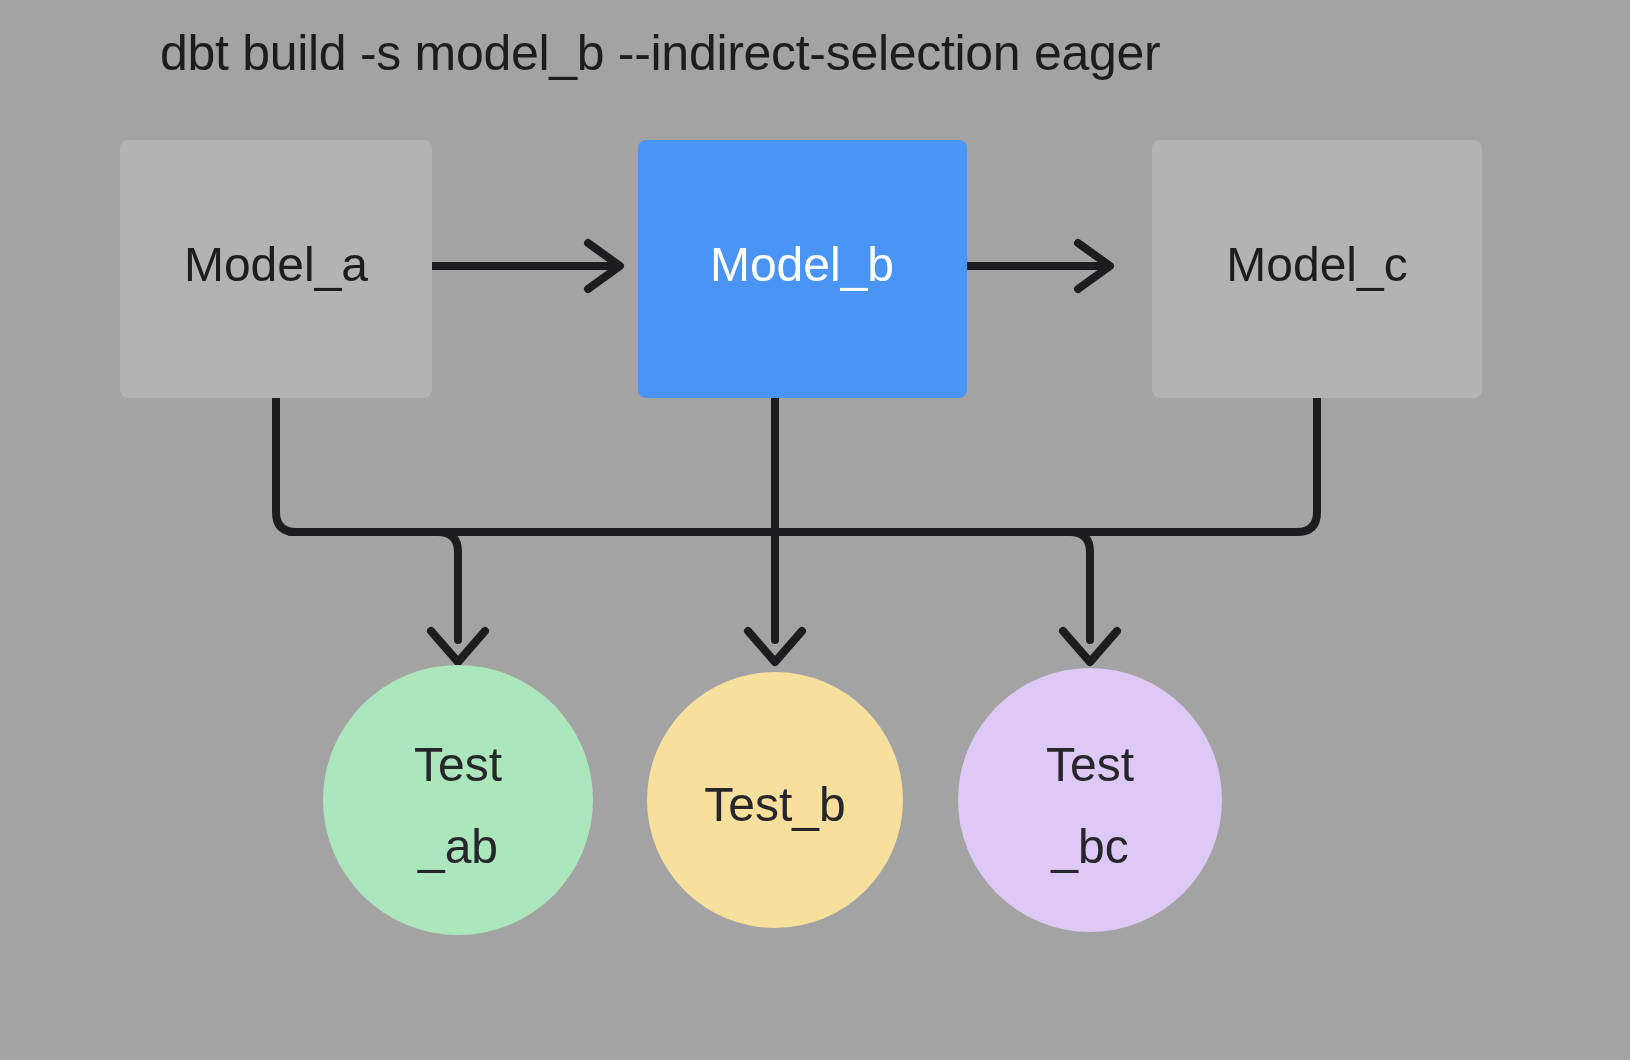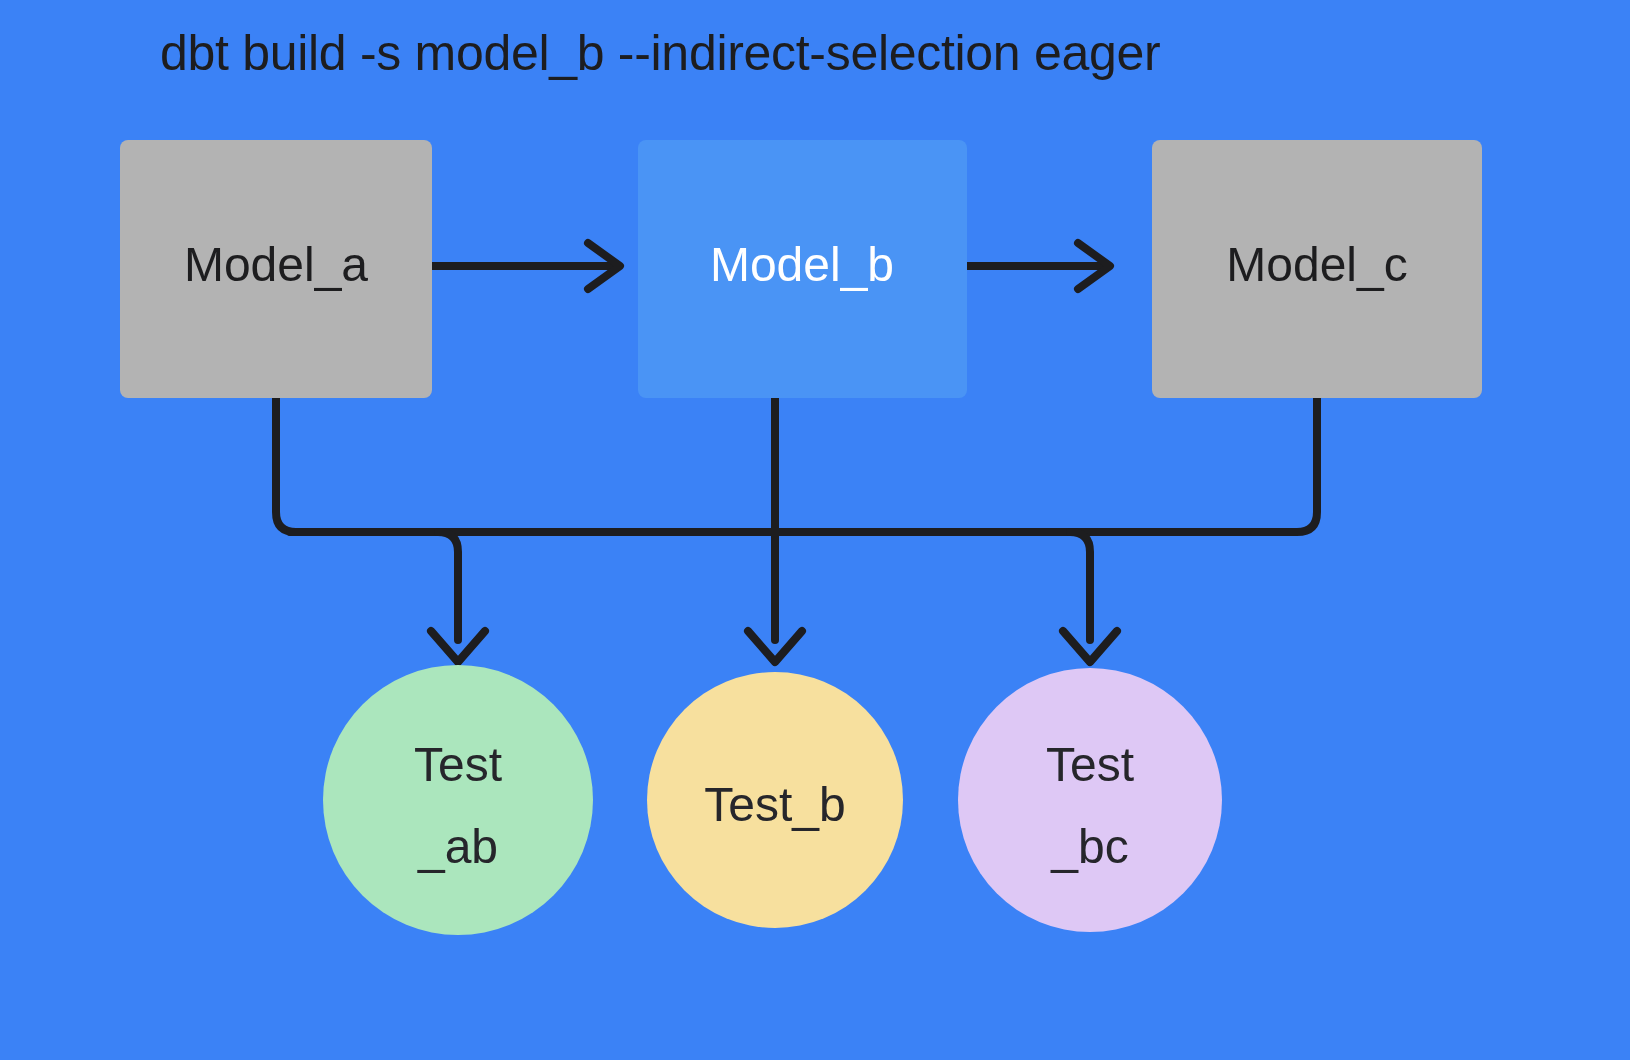--- a/index.html
+++ b/index.html
@@ -10,21 +10,21 @@
   body {
     width: 1630px;
     height: 1060px;
     font-family: "Liberation Sans", sans-serif;
     overflow: hidden;
   }
   #diagram-root {
     position: relative;
     width: 1630px;
     height: 1060px;
-    background: #3b82f6;
+    background: #a3a3a3;
   }
   svg.canvas {
     position: absolute;
     top: 0;
     left: 0;
     width: 1630px;
     height: 1060px;
   }
   .title-text {
     font-family: "Liberation Sans", sans-serif;

